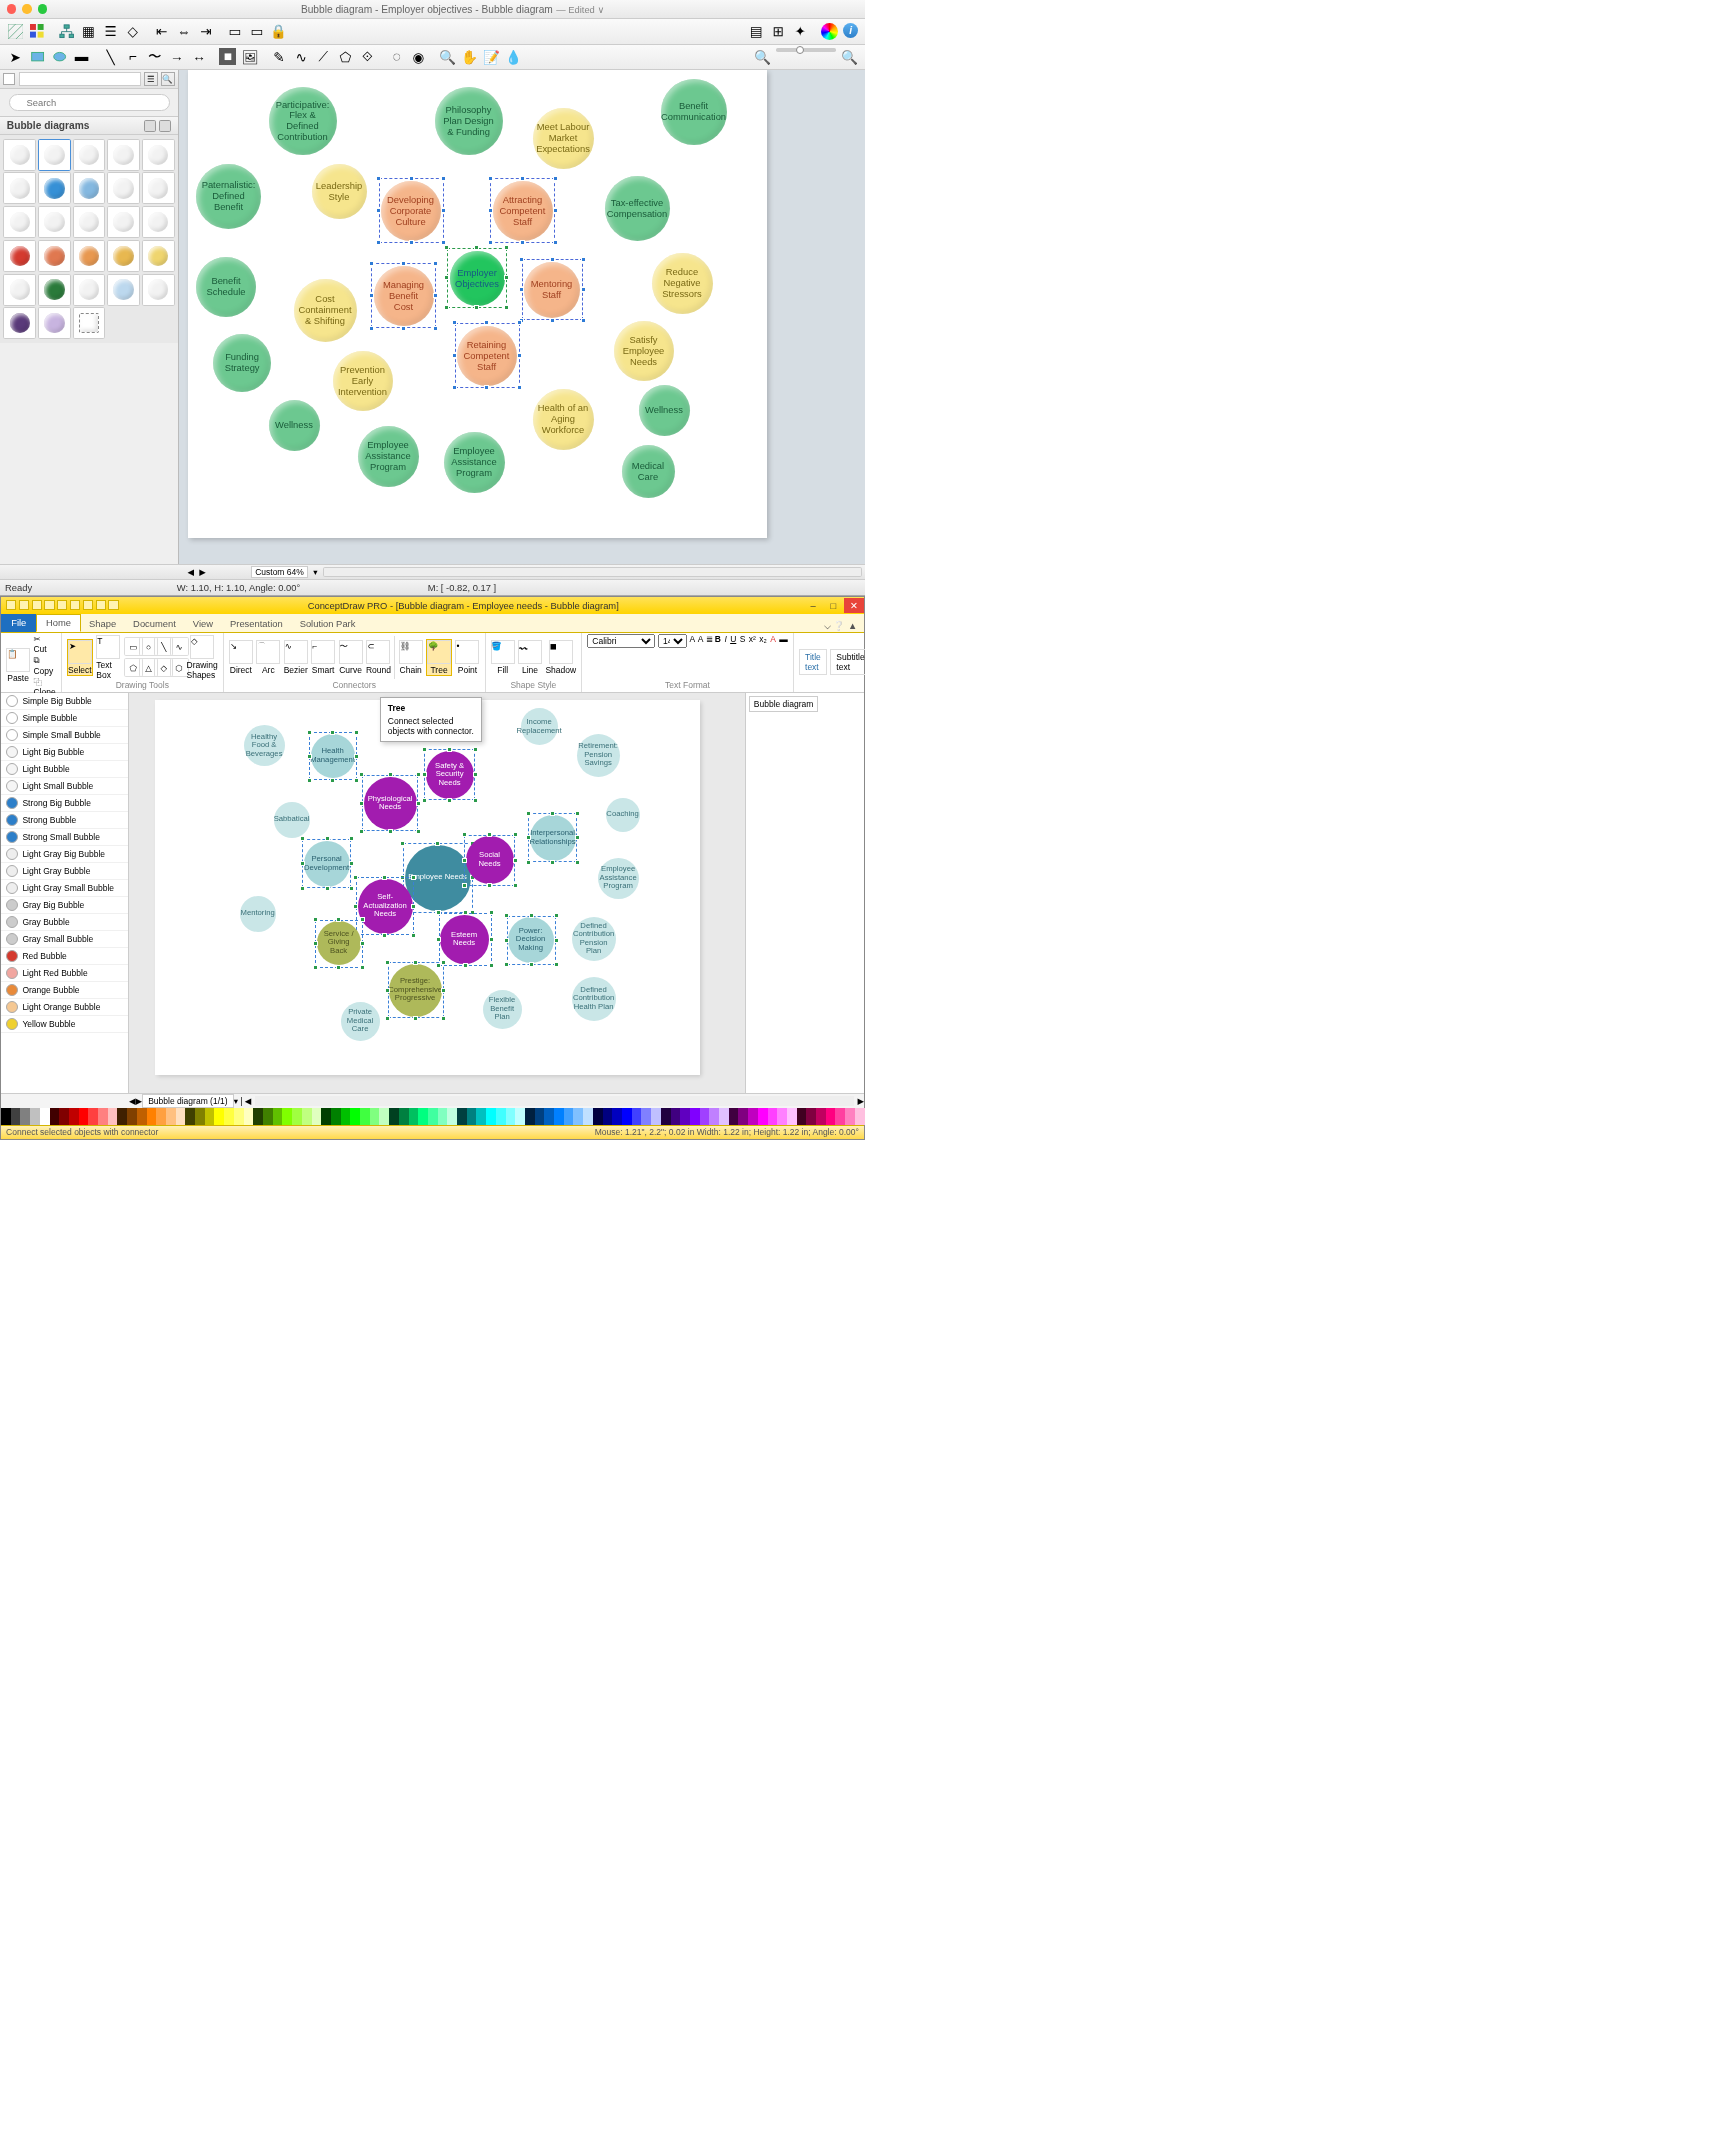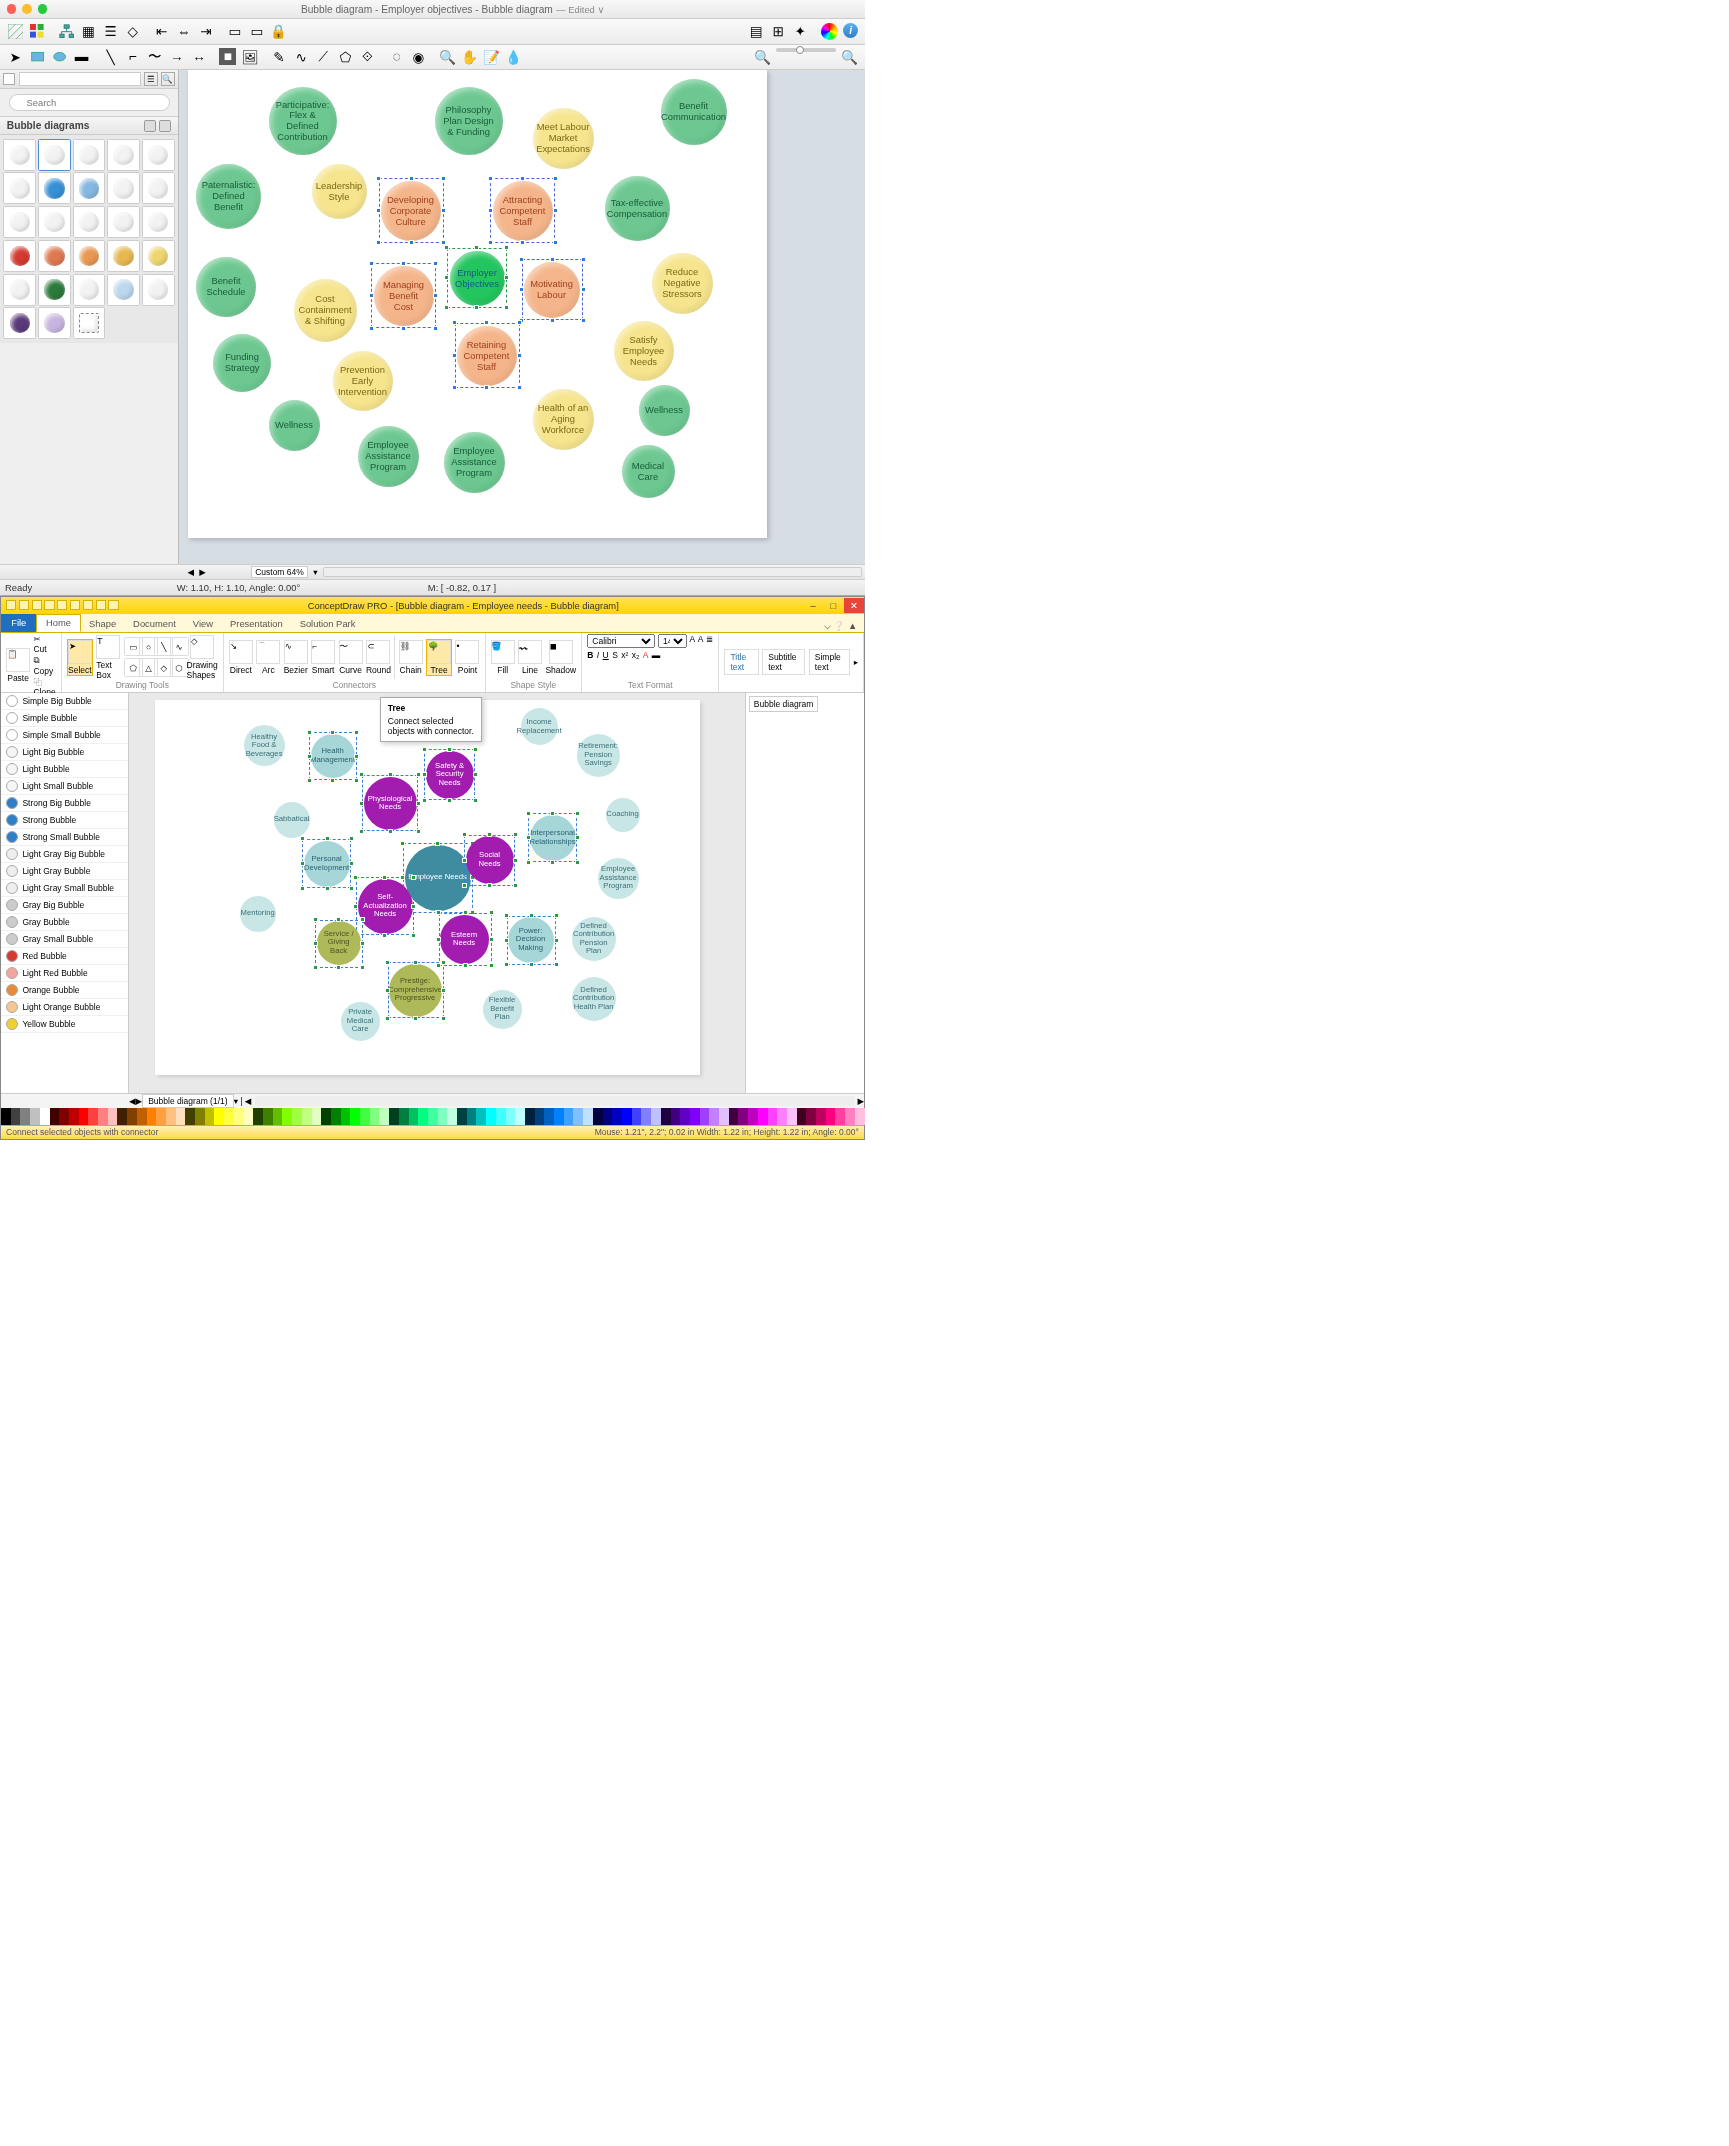--- a/index.html
+++ b/index.html
@@ -367,21 +367,21 @@
           <div class="bubble b" style="left: 262px; top: 181px; width: 55px; height: 55px;">Employer Objectives</div>
           <div class="sel-box" style="left: 259px; top: 178px; width: 60px; height: 60px; border-color: rgb(42, 154, 74);"></div>
           <div class="handle" style="background: rgb(42, 154, 74); left: 256px; top: 175px;"></div>
           <div class="handle" style="background: rgb(42, 154, 74); left: 286px; top: 175px;"></div>
           <div class="handle" style="background: rgb(42, 154, 74); left: 316px; top: 175px;"></div>
           <div class="handle" style="background: rgb(42, 154, 74); left: 256px; top: 205px;"></div>
           <div class="handle" style="background: rgb(42, 154, 74); left: 316px; top: 205px;"></div>
           <div class="handle" style="background: rgb(42, 154, 74); left: 256px; top: 235px;"></div>
           <div class="handle" style="background: rgb(42, 154, 74); left: 286px; top: 235px;"></div>
           <div class="handle" style="background: rgb(42, 154, 74); left: 316px; top: 235px;"></div>
-          <div class="bubble o" style="left: 336px; top: 192px; width: 56px; height: 56px;">Motivating Labour</div>
+          <div class="bubble o" style="left: 336px; top: 192px; width: 56px; height: 56px;">Mentoring Staff</div>
           <div class="sel-box" style="left: 334px; top: 189px; width: 61px; height: 61px;"></div>
           <div class="handle" style="left: 331px; top: 187px;"></div>
           <div class="handle" style="left: 362px; top: 187px;"></div>
           <div class="handle" style="left: 393px; top: 187px;"></div>
           <div class="handle" style="left: 331px; top: 217px;"></div>
           <div class="handle" style="left: 393px; top: 217px;"></div>
           <div class="handle" style="left: 331px; top: 248px;"></div>
           <div class="handle" style="left: 362px; top: 248px;"></div>
           <div class="handle" style="left: 393px; top: 248px;"></div>
           <div class="bubble y" style="left: 464px; top: 183px; width: 61px; height: 61px;">Reduce Negative Stressors</div>
@@ -548,21 +548,21 @@
             <span>Line</span>
           </div>
         <div class="big-ricon">
             <div class="ic">◼</div>
             <span>Shadow</span>
           </div>
       </div>
       <div class="lbl">Shape Style</div>
     </div>
     <div class="rgroup">
-      <div class="body" style="flex-direction:column;align-items:flex-start;gap:1.7px;">
+      <div class="body" style="flex-direction:row;align-items:flex-start;gap:1.7px;">
         <div style="display:flex;gap:2.6px;">
           <select style="font-size:8.5px;width:68px;"><option>Calibri</option></select>
           <select style="font-size:8.5px;width:29px;"><option>14</option></select>
           <span>A</span>
             <span>A</span>
           <span>≣</span>
         </div>
         <div style="display:flex;gap:3.4px;">
           <b>B</b>
             <i>I</i>

